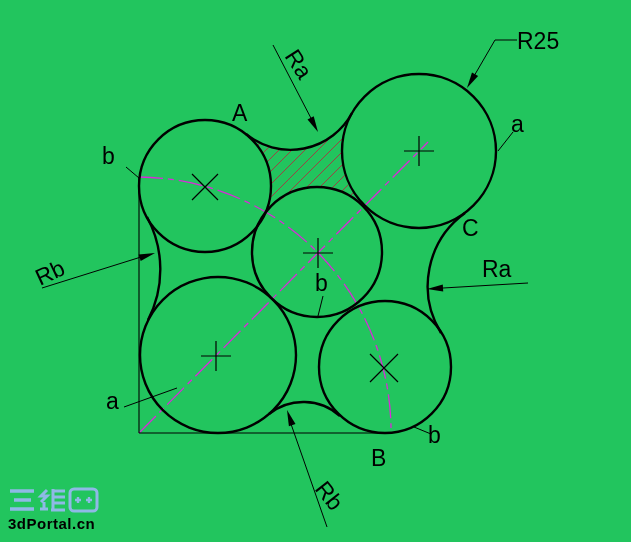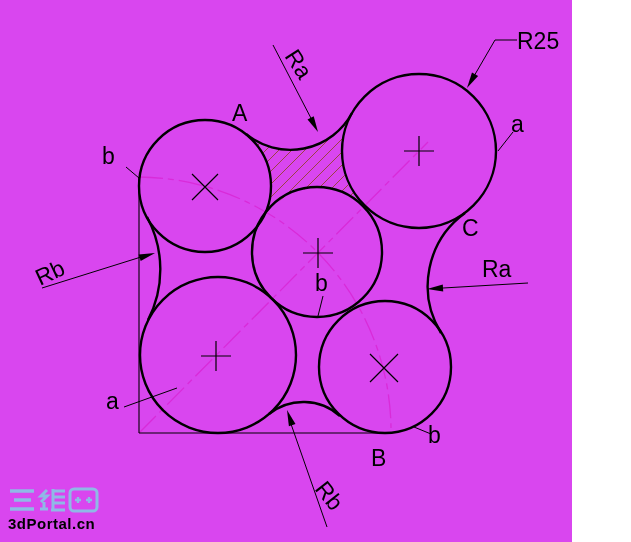--- a/index.html
+++ b/index.html
@@ -1,16 +1,16 @@
 <!DOCTYPE html>
 <html><head>
 <meta charset="utf-8">
 <style>
   html,body{margin:0;padding:0;background:#ffffff;}
-  #stage{position:relative;width:572px;height:542px;background:#d946ef;overflow:hidden;}
+  #stage{position:relative;width:631px;height:542px;background:#22c55e;overflow:hidden;}
   svg{display:block;}
   text{font-family:"Liberation Sans", sans-serif;fill:#000;}
   .lbl{font-size:23px;}
   .dim{font-size:23px;}
   .wm-site{font-family:"Liberation Sans", sans-serif;font-weight:bold;font-size:15px;letter-spacing:.5px;}
 </style>
 </head>
 <body>
 
 <div id="stage">

